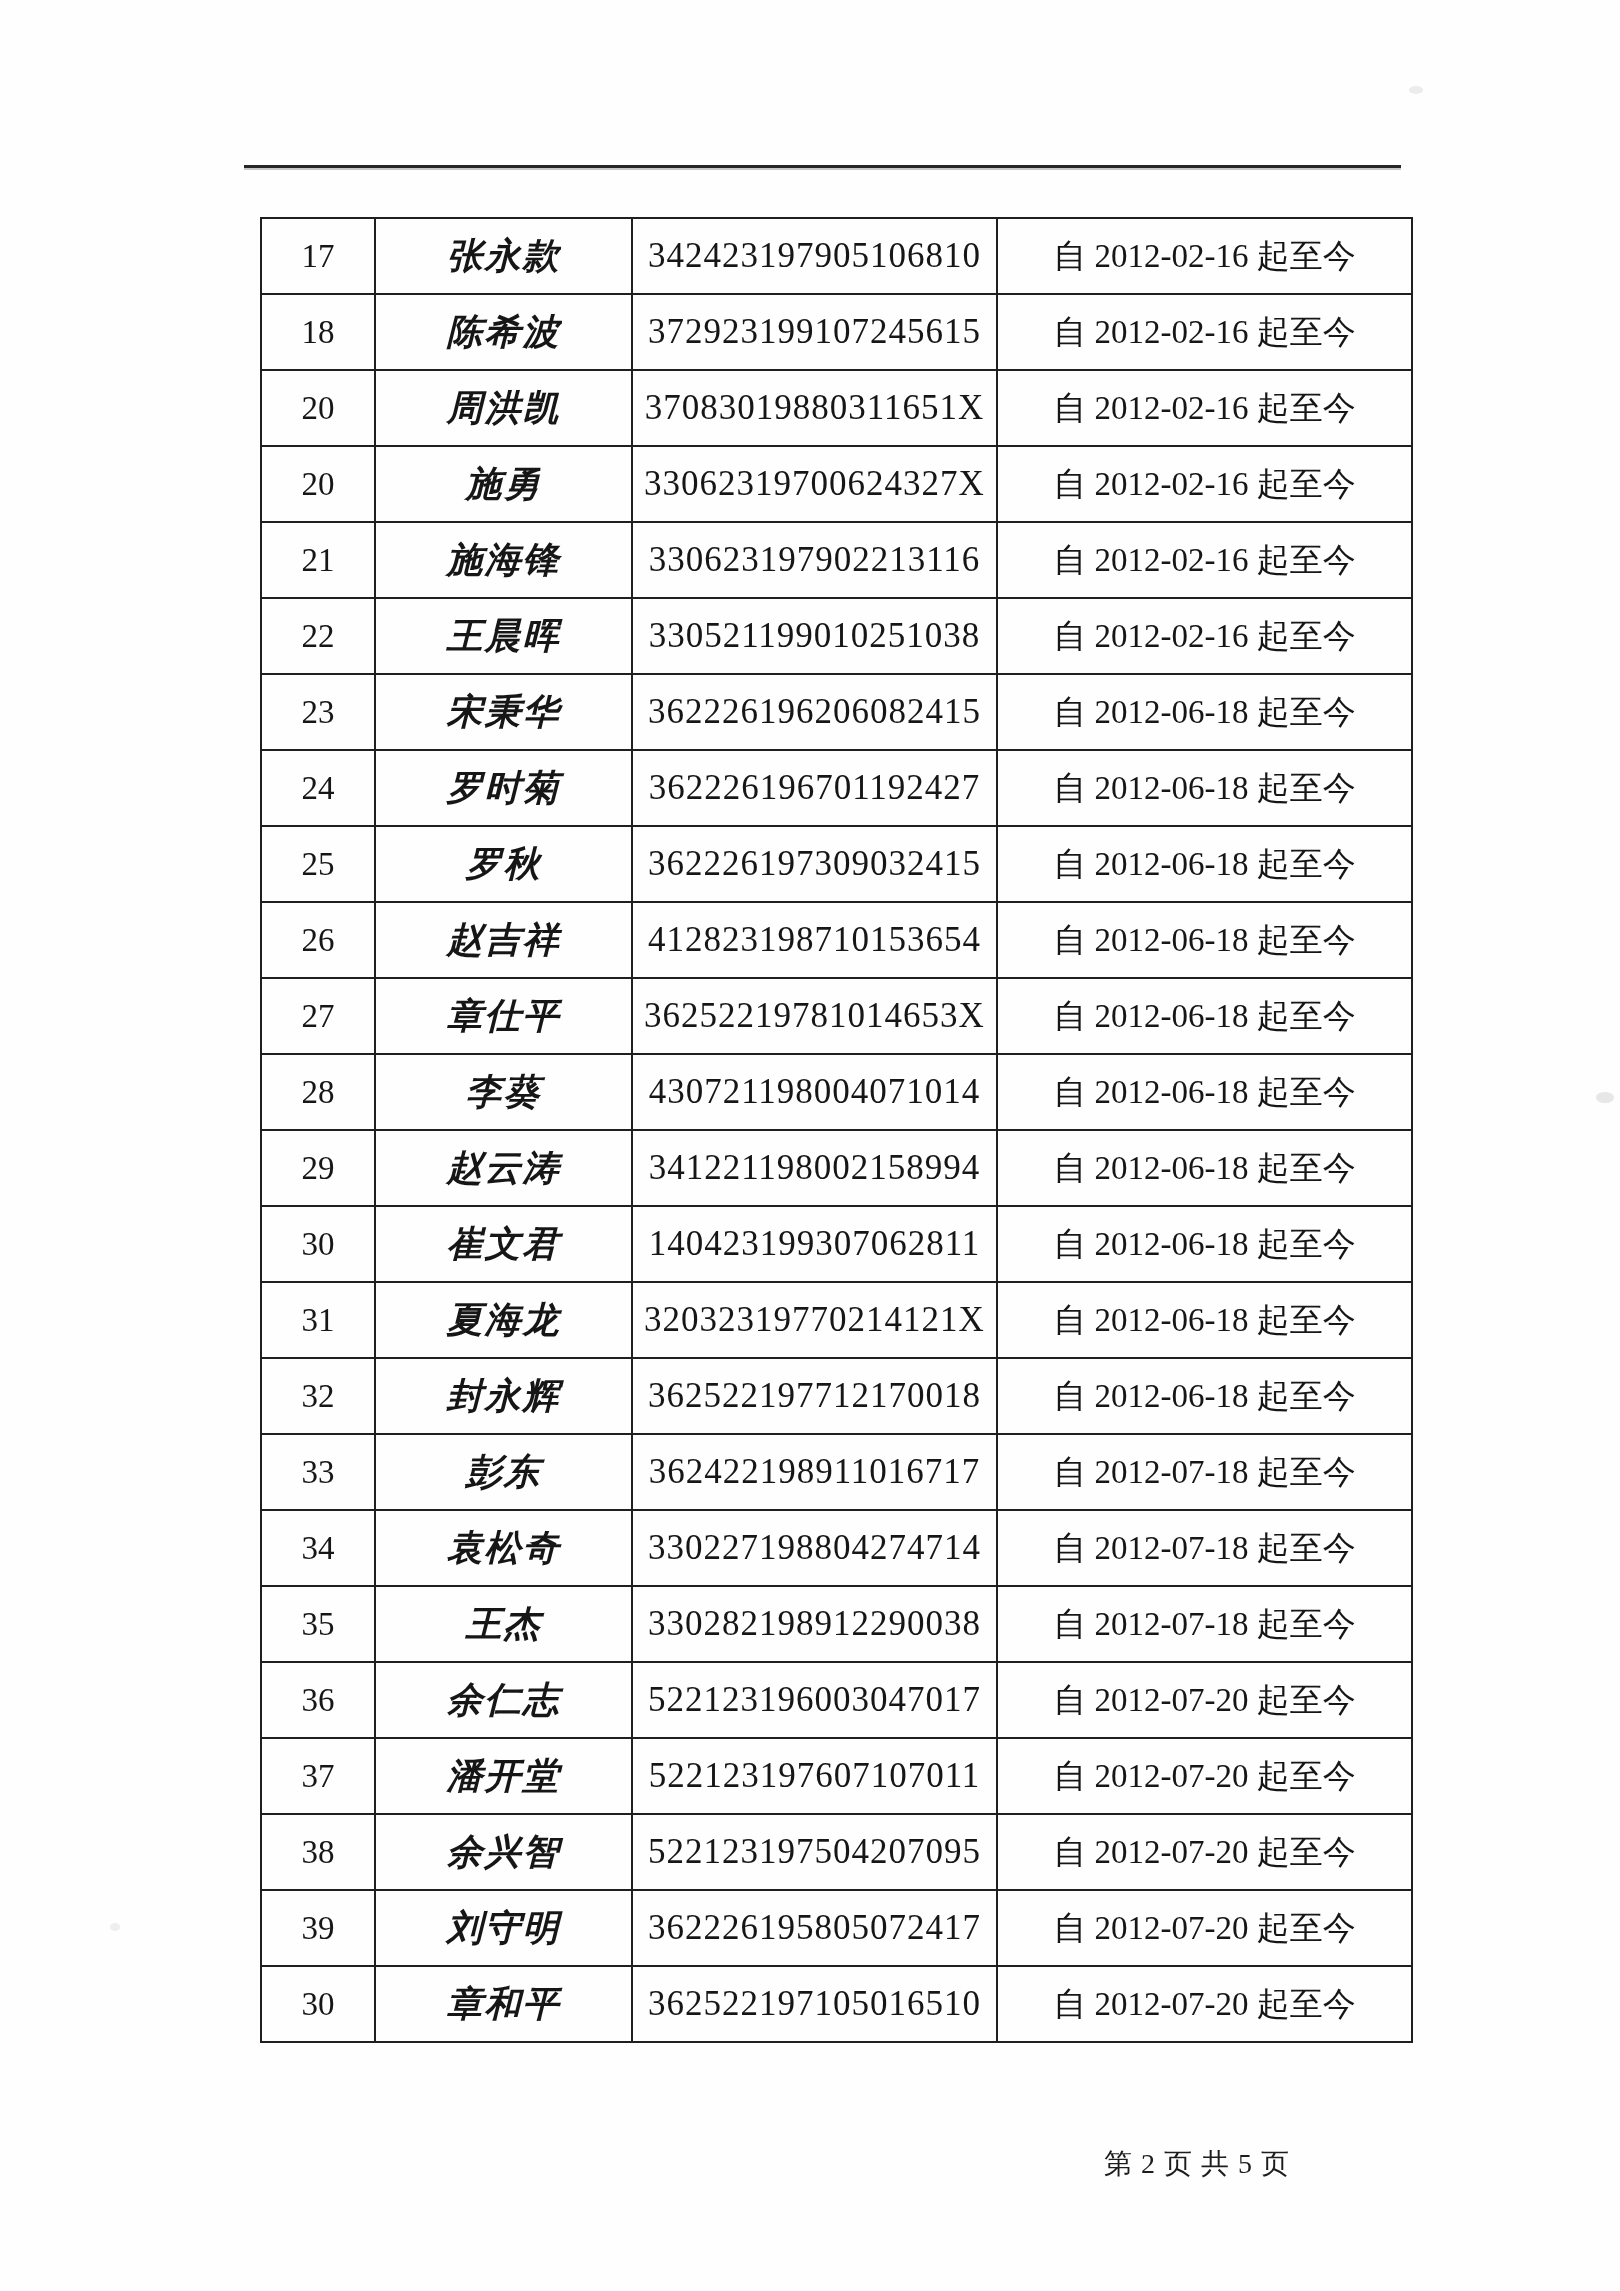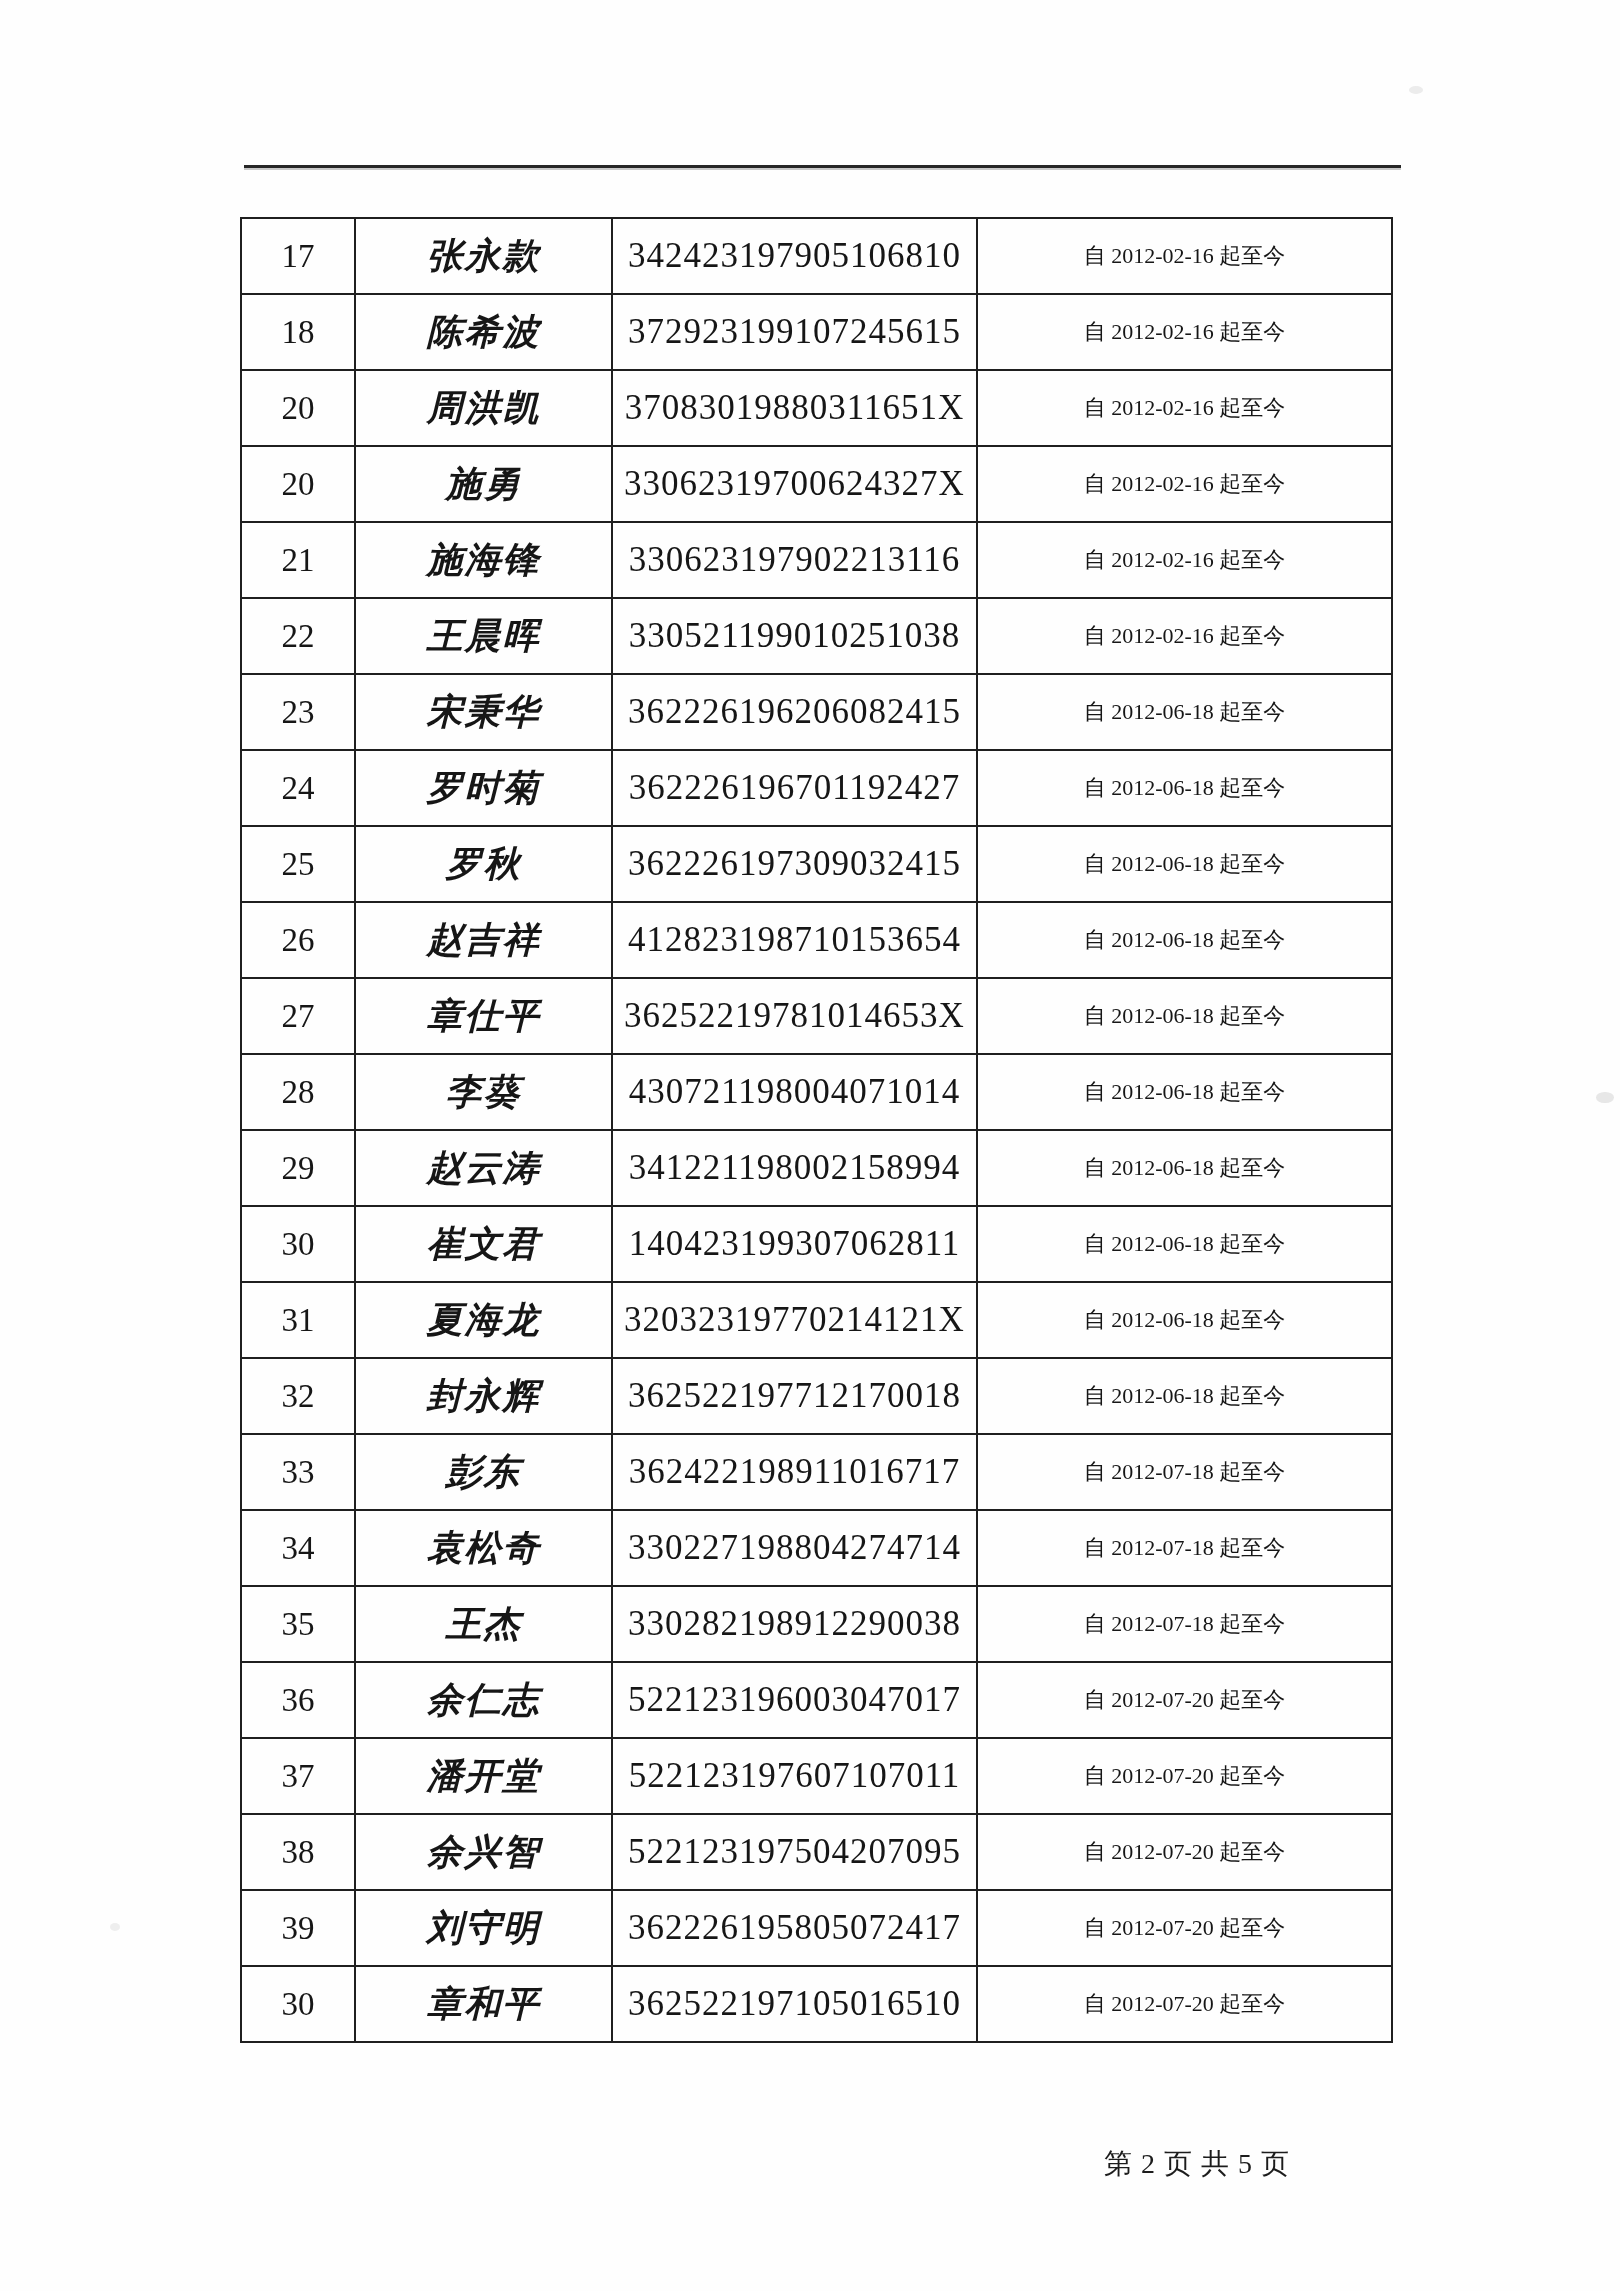--- a/index.html
+++ b/index.html
@@ -20,40 +20,40 @@
     position: absolute;
     left: 244px;
     top: 165px;
     width: 1157px;
     height: 2.9px;
     background: #262626;
     box-shadow: 0 2px 0 rgba(40,40,40,0.25);
   }
   table.roster {
     position: absolute;
-    left: 240px;
+    left: 260px;
     top: 217px;
     width: 1150px;
     border-collapse: collapse;
     table-layout: fixed;
   }
   table.roster td {
     border: 2px solid #1f1f1f;
     text-align: center;
     vertical-align: middle;
     height: 74px;
     padding: 0;
     overflow: hidden;
     white-space: nowrap;
   }
   table.roster { border-top: 2.9px solid #1a1a1a; }
   td.c-no   { font-size: 33px; }
   td.c-name { font-size: 36px; font-weight: 600; letter-spacing: 2px; font-style: italic; }
   td.c-id   { font-size: 35px; letter-spacing: 1px; margin-left: 48px; }
-  td.c-period { font-size: 22px; }
+  td.c-period { font-size: 33px; }
   .footer {
     position: absolute;
     left: 1104px;
     top: 2145px;
     width: 294px;
     text-align: left;
     font-size: 28px;
     color: #1c1c1c;
     letter-spacing: 1px;
   }

